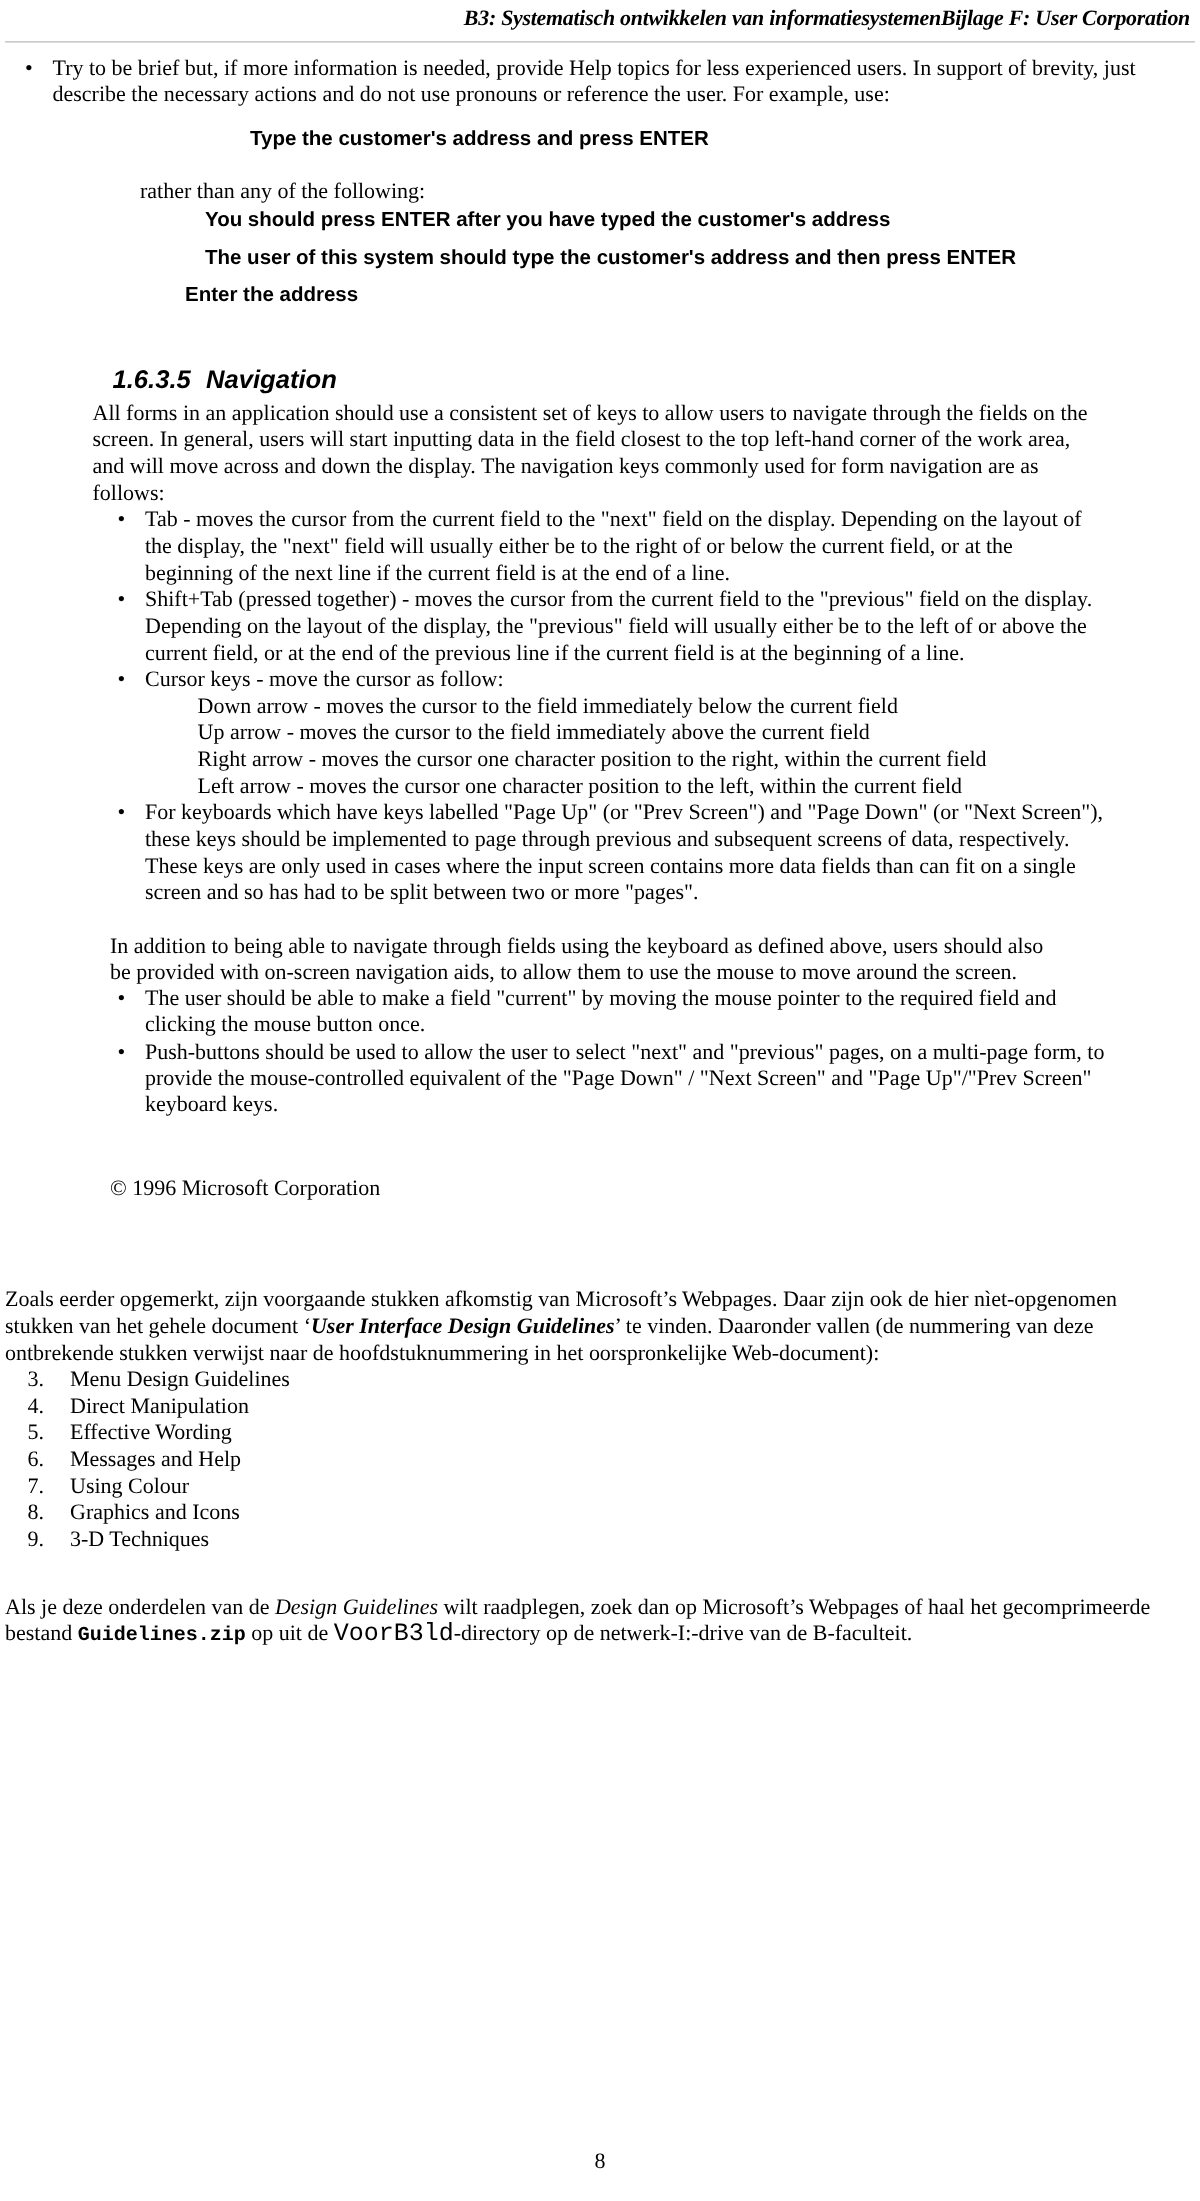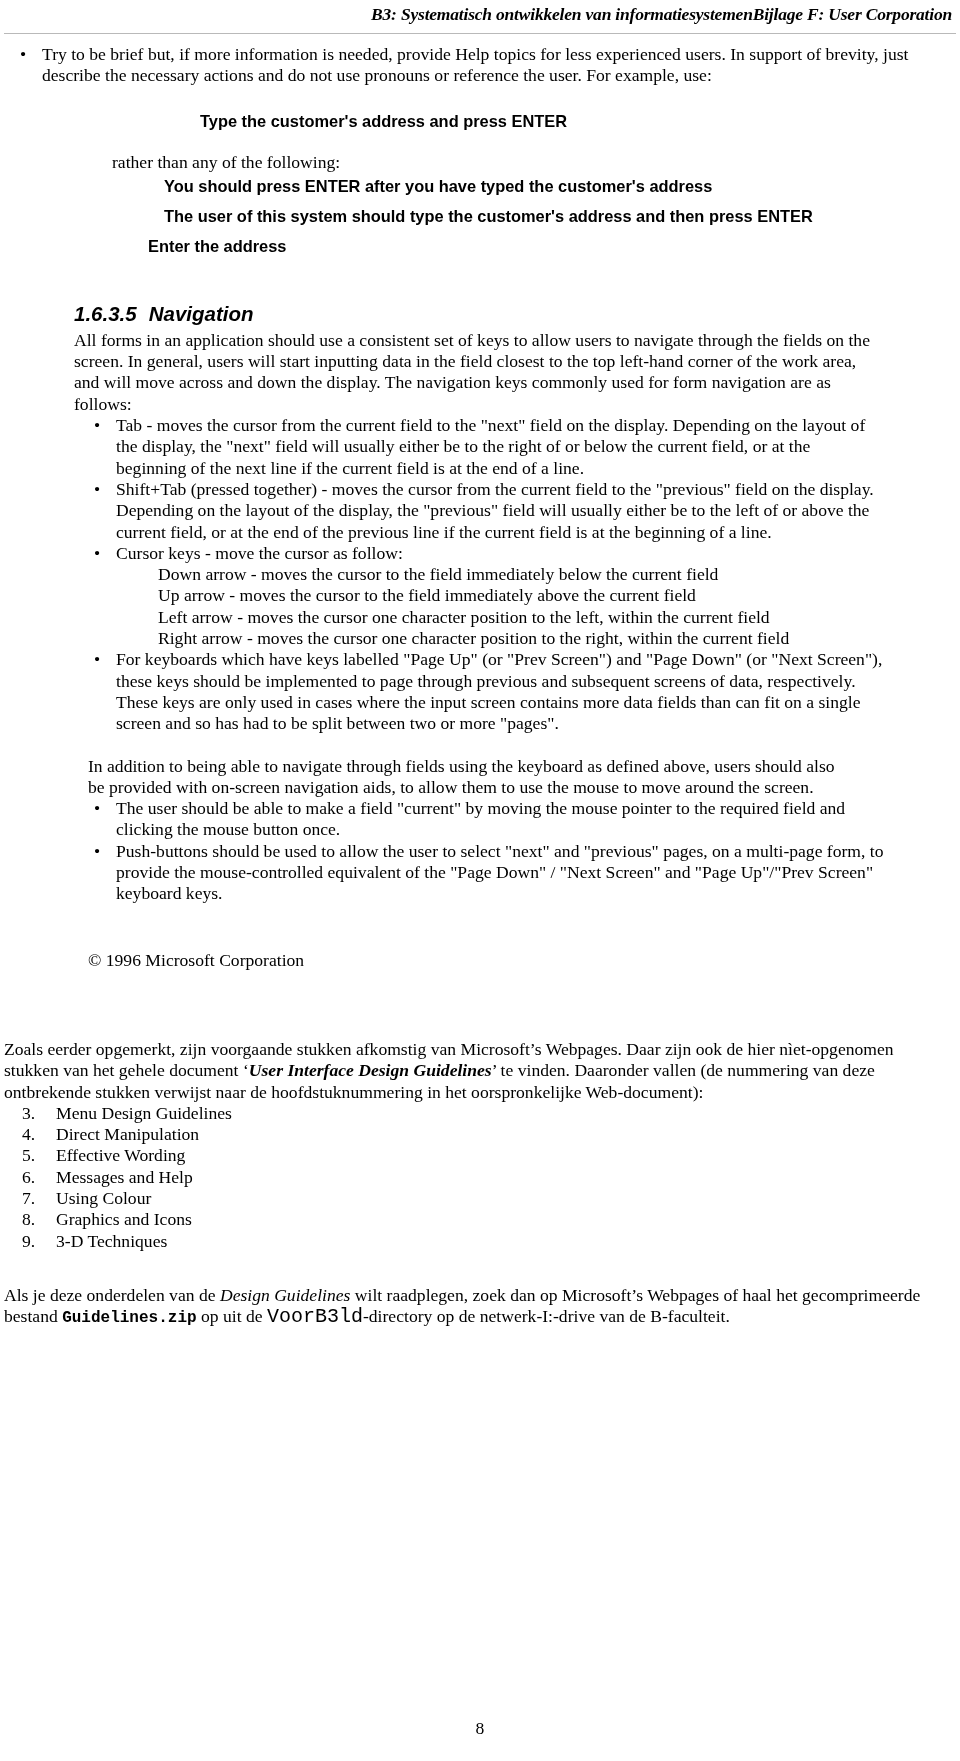--- a/index.html
+++ b/index.html
@@ -88,20 +88,21 @@
     line-height: 20px;
   }
 
   
   .heading {
     font-family: "Liberation Sans", "DejaVu Sans", sans-serif;
     font-weight: bold;
     font-style: italic;
     font-size: 20.5px;
     line-height: 24px;
+    margin-left: 16px;
   }
   .heading .num { margin-right: 12px; }
 
   .mono {
     font-family: "Liberation Mono", "DejaVu Sans Mono", monospace;
     font-size: 20px;
   }
   .mono-bold {
     font-family: "Liberation Mono", "DejaVu Sans Mono", monospace;
     font-weight: bold;
@@ -158,21 +159,21 @@
 
   <div class="content">
 
     <div class="serif bullet">
       <span class="dot">•</span>
       <span>Try to be brief but, if more information is needed, provide Help topics for less experienced users. In support of brevity, just describe the necessary actions and do not use pronouns or reference the user. For example, use:</span>
     </div>
 
     <div style="height:4px"></div>
 
-    <div class="sans-bold" style="padding-left:200px; margin-top:20px;">Type the customer's address and press ENTER</div>
+    <div class="sans-bold" style="padding-left:200px; margin-top:10px;">Type the customer's address and press ENTER</div>
 
     <div class="spacer-md"></div>
 
     <div class="serif" style="padding-left:112px;">rather than any of the following:</div>
 
     <div style="height:3px"></div>
 
     <div class="sans-bold" style="padding-left:164px;">You should press ENTER after you have typed the customer's address</div>
 
     <div class="spacer-sm"></div>
@@ -203,22 +204,22 @@
       <span>Shift+Tab (pressed together) - moves the cursor from the current field to the "previous" field on the display. Depending on the layout of the display, the "previous" field will usually either be to the left of or above the current field, or at the end of the previous line if the current field is at the beginning of a line.</span>
     </div>
 
     <div class="serif bullet" style="padding-left:116px; padding-right:76px;">
       <span class="dot" style="left:94px;">•</span>
       <span>Cursor keys - move the cursor as follow:</span>
     </div>
 
     <div class="serif" style="padding-left:158px; padding-right:60px;">Down arrow - moves the cursor to the field immediately below the current field</div>
     <div class="serif" style="padding-left:158px; padding-right:60px;">Up arrow - moves the cursor to the field immediately above the current field</div>
+    <div class="serif" style="padding-left:158px; padding-right:60px;">Right arrow - moves the cursor one character position to the right, within the current field</div>
     <div class="serif" style="padding-left:158px; padding-right:60px;">Left arrow - moves the cursor one character position to the left, within the current field</div>
-    <div class="serif" style="padding-left:158px; padding-right:60px;">Right arrow - moves the cursor one character position to the right, within the current field</div>
 
     <div class="serif bullet" style="padding-left:116px; padding-right:76px;">
       <span class="dot" style="left:94px;">•</span>
       <span>For keyboards which have keys labelled "Page Up" (or "Prev Screen") and "Page Down" (or "Next Screen"), these keys should be implemented to page through previous and subsequent screens of data, respectively. These keys are only used in cases where the input screen contains more data fields than can fit on a single screen and so has had to be split between two or more "pages".</span>
     </div>
 
     <div class="spacer-md"></div>
 
     <div class="serif" style="padding-left:88px; padding-right:116px;">In addition to being able to navigate through fields using the keyboard as defined above, users should also be provided with on-screen navigation aids, to allow them to use the mouse to move around the screen.</div>
 

